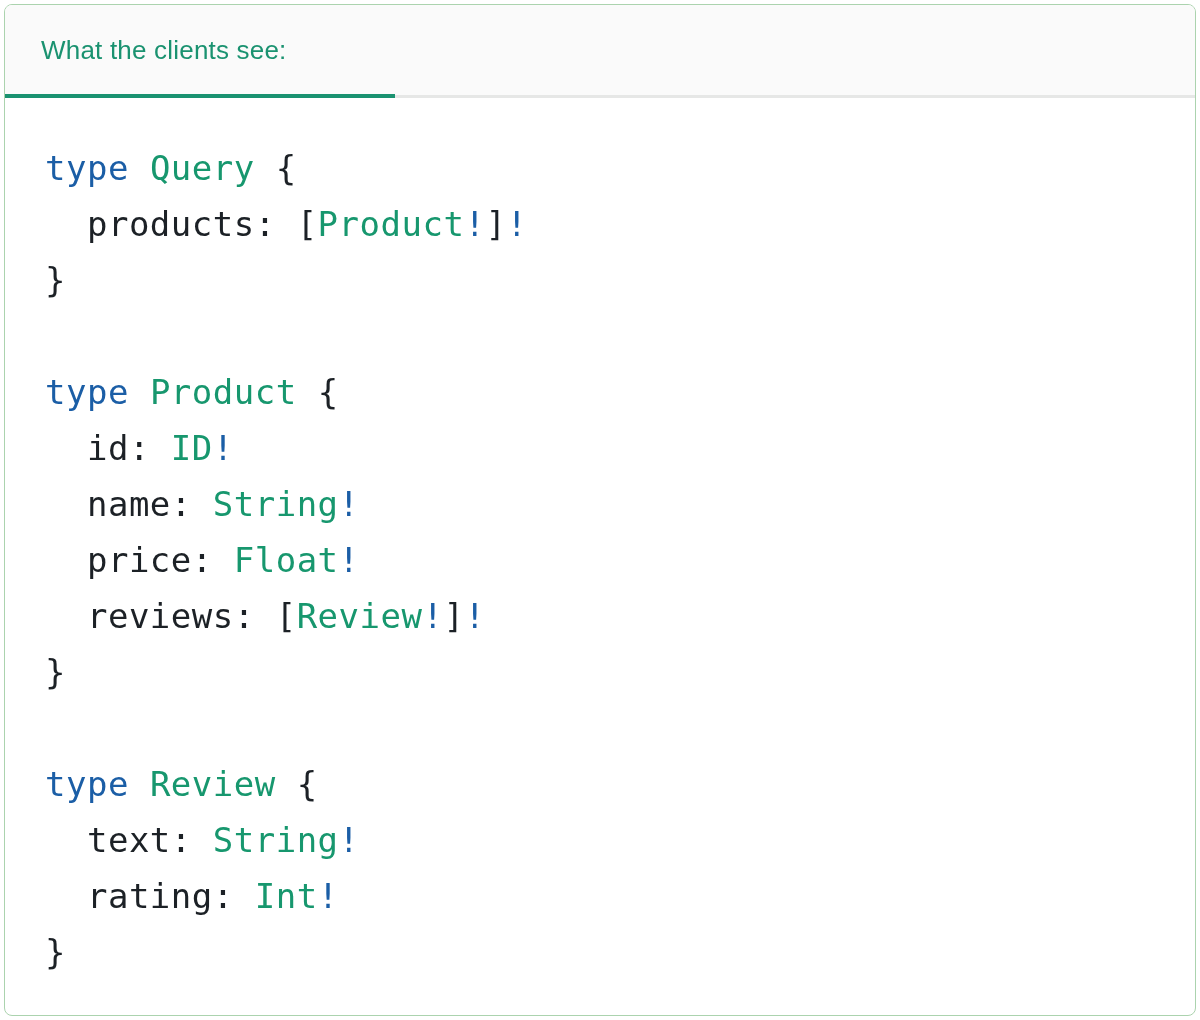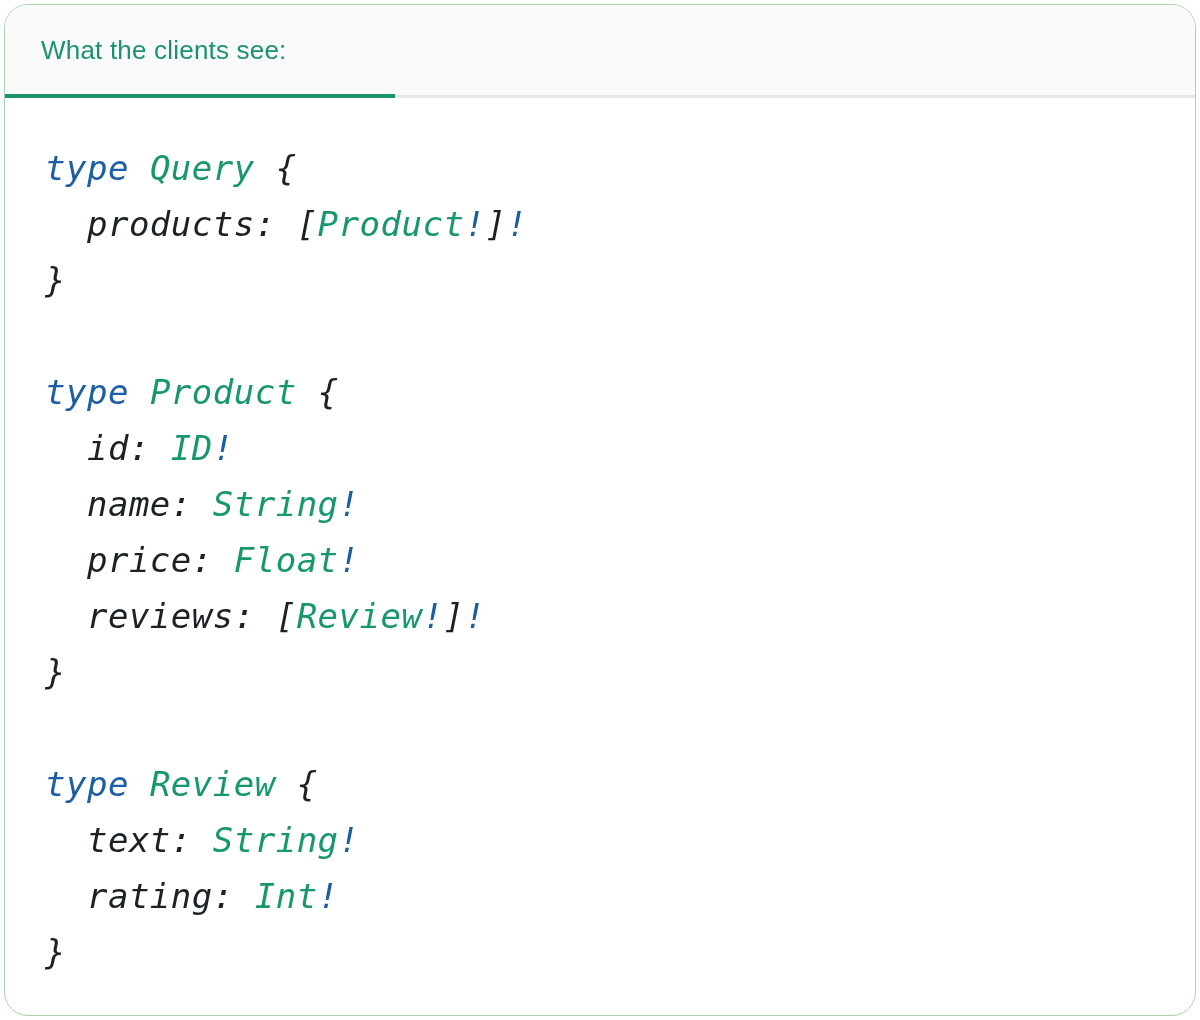--- a/index.html
+++ b/index.html
@@ -13,21 +13,21 @@
     font-family: "Liberation Sans", sans-serif;
     overflow: hidden;
   }
   .card {
     box-sizing: border-box;
     margin: 4px;
     width: 1192px;
     height: 1012px;
     background: var(--body_bg);
     border: 1px solid var(--border);
-    border-radius: 24px;
+    border-radius: 8px;
     overflow: hidden;
   }
   .tab-bar {
     box-sizing: border-box;
     height: 93px;
     background: var(--header_bg);
     border-bottom: 3px solid var(--divider);
     display: flex;
     align-items: stretch;
   }
@@ -60,21 +60,20 @@
     font-family: "DejaVu Sans Mono", monospace;
     font-size: 34px;
     font-weight: 500;
     line-height: 56px;
     letter-spacing: 0.5px;
     white-space: pre;
     color: var(--text);
   }
   .code-line {
     min-height: 56px;
-    font-style: italic;
   }
   .tok-pl   { color: var(--text); }
   .tok-kw   { color: var(--keyword); }
   .tok-ty   { color: var(--typename); }
   .tok-bang { color: var(--keyword); }
 </style>
 </head>
 <body>
 
 <div class="card">

